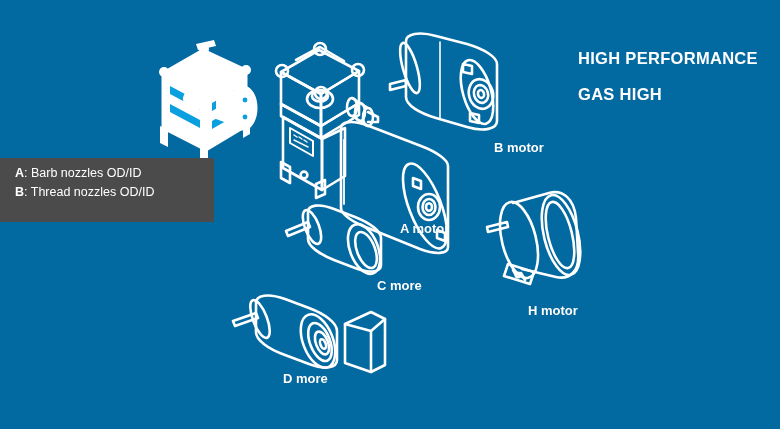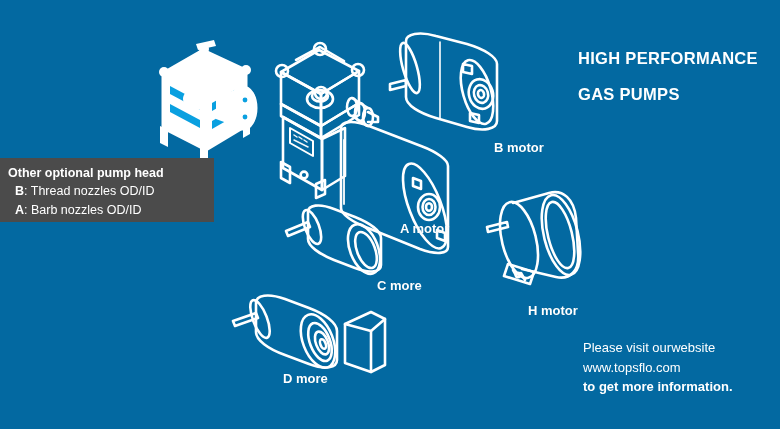--- a/index.html
+++ b/index.html
@@ -250,37 +250,31 @@
 
       <ellipse cx="560" cy="235" rx="12" ry="34" transform="rotate(-14 560 235)"></ellipse>
 
       <path d="M508 264 L534 272 L530 284 L504 276 Z"></path>
       <path d="M513 270 L517 277 M521 273 L525 280"></path>
       <circle cx="518" cy="275" r="2.2"></circle>
     </g>
   </svg>
 
   <div class="headline">HIGH PERFORMANCE</div>
-  <div class="headline headline-l2">GAS PUMPS</div>
+  <div class="headline headline-l2">GAS HIGH</div>
 
   <div class="callout">
-    <div class="callout-title">Other optional pump head</div>
+    <div class="callout-row">
+      <b>A</b><span>: </span><span>Barb nozzles  OD/ID</span>
+    </div>
     <div class="callout-row">
       <b>B</b><span>: </span><span>Thread nozzles OD/ID</span>
-    </div>
-    <div class="callout-row">
-      <b>A</b><span>: </span><span>Barb nozzles  OD/ID</span>
     </div>
   </div>
 
   <div class="part-label lbl-a">A motor</div>
   <div class="part-label lbl-b">B motor</div>
   <div class="part-label lbl-c">C more</div>
   <div class="part-label lbl-d">D more</div>
   <div class="part-label lbl-h">H motor</div>
 
-  <div class="footer">
-    <div>Please visit ourwebsite</div>
-    <div>www.topsflo.com</div>
-    <div class="footer-strong">to get more information.</div>
-  </div>
 
 </div>
 
 </body></html>

